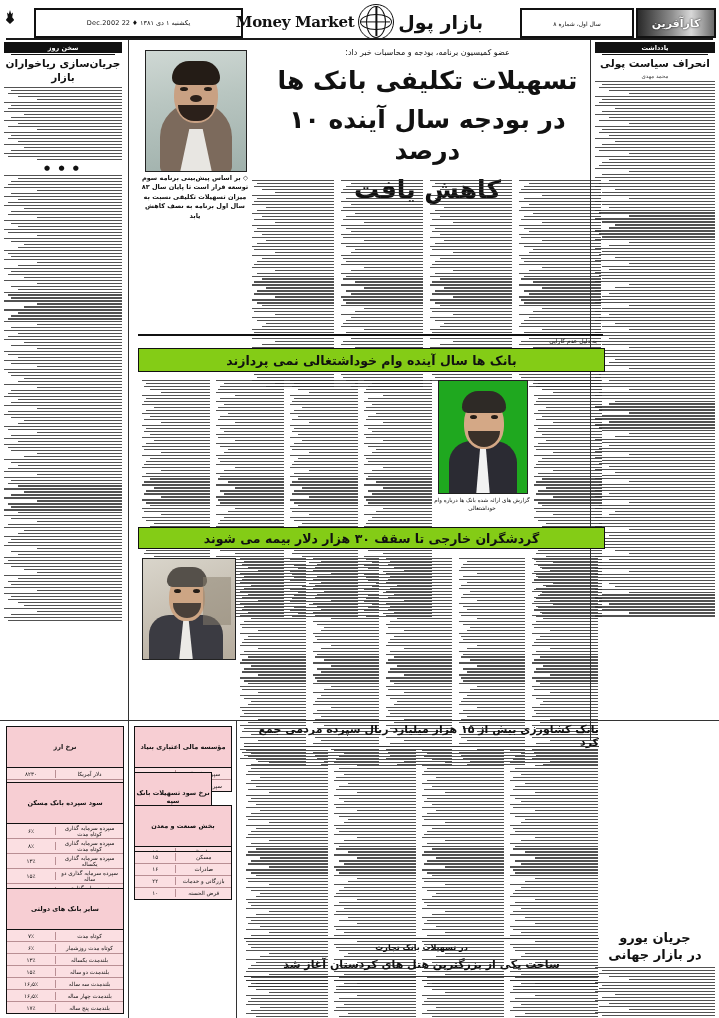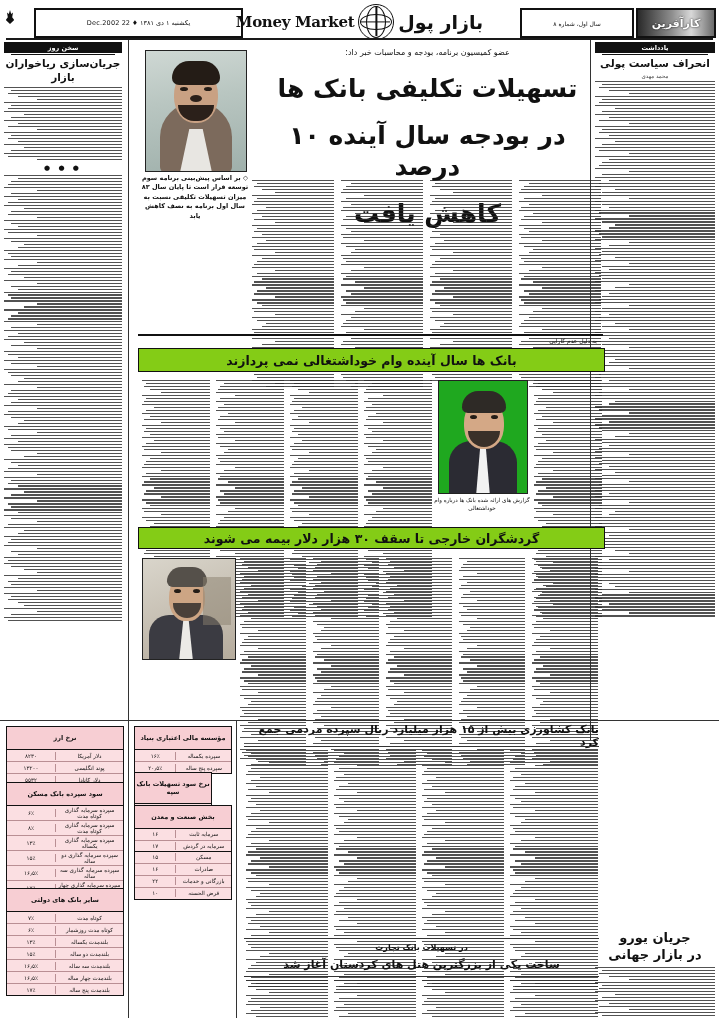--- a/index.html
+++ b/index.html
@@ -54,38 +54,38 @@
   .swoosh{position:absolute;left:0;right:0;top:9px;height:8px;}
   .swoosh:before{content:"";position:absolute;left:6%;right:6%;top:3px;height:1.4px;background:#111;}
 
   .kicker{font-size:6px;text-align:center;padding:1px 0;color:#111;}
   .colhead{font-size:10.5px;font-weight:bold;text-align:center;line-height:1.35;margin:3px 0 3px;}
   .byline{font-size:5.5px;text-align:center;color:#444;margin-bottom:2px;}
 
   
   .lede{position:absolute;text-align:center;}
   .lede .kick{font-size:8px;margin-bottom:3px;color:#111;}
-  .lede h1{margin:16px;font-size:25px;line-height:1.24;font-weight:bold;letter-spacing:-.3px;}
+  .lede h1{margin:8px;font-size:25px;line-height:1.24;font-weight:bold;letter-spacing:-.3px;}
 
   
   .photo{position:absolute;border:1px solid #222;overflow:hidden;}
   .photo .sky{position:absolute;inset:0;}
   .cap{position:absolute;font-size:6.5px;line-height:1.45;text-align:center;font-weight:bold;}
 
   
   .banner{position:absolute;border:1.6px solid #111;display:flex;align-items:center;justify-content:center;background:#84cc16;}
   .banner span{font-size:12.5px;font-weight:bold;}
   .banner2{position:absolute;display:flex;align-items:center;justify-content:center;}
   .banner2 span{font-size:11px;font-weight:bold;}
   .rulebar{position:absolute;height:1.6px;background:#111;}
 
   
   .tbl{position:absolute;border:1.4px solid #111;background:#fbdfe2;box-sizing:border-box;}
   .tbl .thead{background:#f7ced3;border-bottom:1.2px solid #111;text-align:center;
-      font-size:6.5px;font-weight:bold;padding:7px 0;}
+      font-size:6.5px;font-weight:bold;padding:16px 0;}
   .tbl .tr{display:flex;border-bottom:.8px solid #b98f94;min-height:11px;align-items:center;}
   .tbl .tr:last-child{border-bottom:none;}
   .tbl .lbl{flex:1;text-align:center;font-size:5.6px;padding:1px 2px;}
   .tbl .val{width:38%;text-align:center;font-size:5.6px;padding:1px 2px;border-right:.9px solid #b98f94;
       font-family:"DejaVu Sans","Liberation Sans",sans-serif;}
   .euro-head{font-size:13px;font-weight:bold;text-align:center;line-height:1.3;}
 </style>
 </head>
 <body>
 

